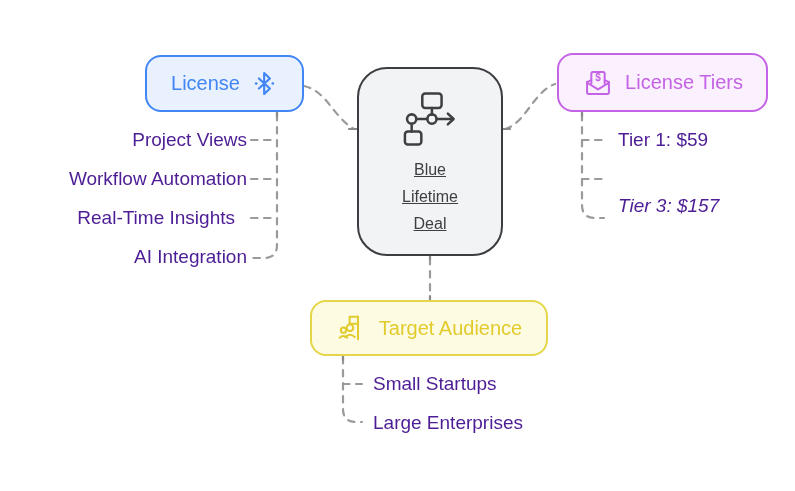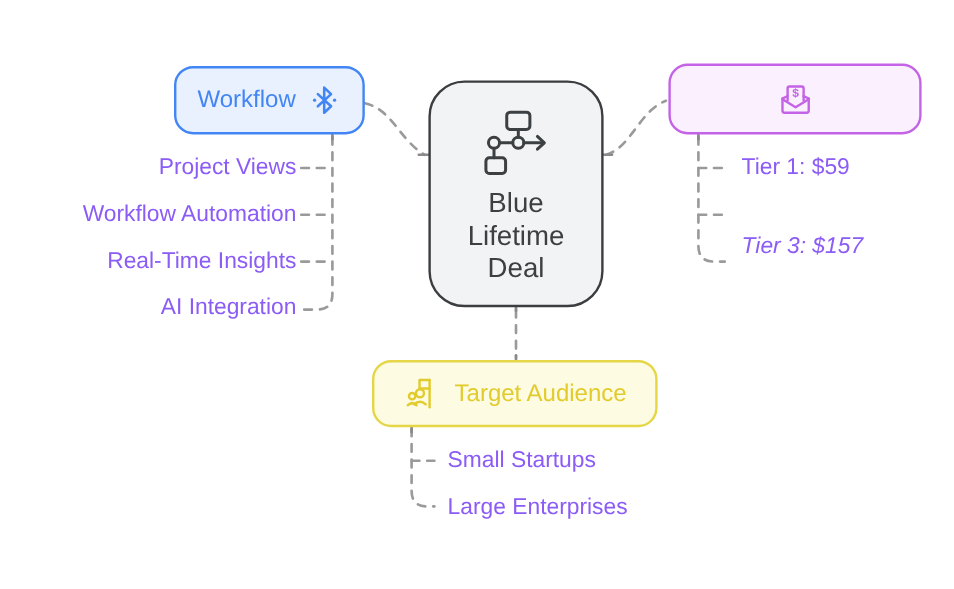--- a/index.html
+++ b/index.html
@@ -18,24 +18,24 @@
   .pill .icon{display:flex;align-items:center;}
   .pill.features{background:#e8f1fd;border:2.5px solid #4285f4;color:#4285f4;}
   .pill.license{background:#fbf0fd;border:2.5px solid #c563e6;color:#c563e6;}
   .pill.target{background:#fdfbe2;border:2.5px solid #e5d647;color:#e2cb2d;}
 
   .center-node{
     position:absolute;box-sizing:border-box;background:#f2f3f4;border:2.5px solid #3b3d40;
     border-radius:30px;display:flex;flex-direction:column;align-items:center;
     padding-top:22px;color:#3c4043;
   }
-  .center-text{margin-top:9px;font-size:23px;line-height:27px;text-align:center;}
+  .center-text{margin-top:9px;font-size:16px;line-height:27px;text-align:center;text-decoration:underline;}
 
   .leaf{
-    position:absolute;font-size:19px;line-height:26px;color:#8b5cf6;white-space:nowrap;
+    position:absolute;font-size:19px;line-height:26px;color:#4c1d95;white-space:nowrap;
   }
   .icon svg{display:block;}
 </style>
 </head>
 <body>
 
 <div id="canvas">
 
   <svg id="wires" viewBox="0 0 795 491" xmlns="http://www.w3.org/2000/svg">
     <path class="wire" d="M 304 86 C 327 91 333 117 354 129"></path>
@@ -78,59 +78,60 @@
       </svg>
     </span>
     <div class="center-text">
       <div>Blue</div>
       <div>Lifetime</div>
       <div>Deal</div>
     </div>
   </div>
 
   <div class="pill features" style="left:145px;top:55px;width:159px;height:57px;">
-    <span>Workflow</span>
+    <span>License</span>
     <span class="icon">
       <svg width="27" height="27" viewBox="0 0 24 24" fill="none" stroke="currentColor" stroke-width="1.9" stroke-linecap="round" stroke-linejoin="round">
         <path d="M7 7.5 L16.8 16.5 L11.7 21.3 L11.7 2.7 L16.8 7.5 L7 16.5"></path>
         <circle cx="4.6" cy="12" r="1.2" fill="currentColor" stroke="none"></circle>
         <circle cx="19.4" cy="12" r="1.2" fill="currentColor" stroke="none"></circle>
       </svg>
     </span>
   </div>
 
   <div class="pill license" style="left:557px;top:53px;width:211px;height:59px;">
     <span class="icon">
       <svg width="32" height="32" viewBox="0 0 24 24" fill="none" stroke="currentColor" stroke-width="1.5" stroke-linecap="round" stroke-linejoin="round">
         <path d="M7 12.5 V5 Q7 3.8 8.2 3.8 H15.8 Q17 3.8 17 5 V12.5"></path>
         <path d="M7 9.8 L3.8 11.3 M17 9.8 L20.2 11.3"></path>
         <path d="M3.8 11.3 V19 Q3.8 20.2 5 20.2 H19 Q20.2 20.2 20.2 19 V11.3"></path>
         <path d="M3.8 11.8 L12 16.8 L20.2 11.8"></path>
         <text x="12" y="10.4" text-anchor="middle" font-size="7.5" font-weight="bold" fill="currentColor" stroke="none" font-family="Liberation Sans, sans-serif">$</text>
       </svg>
     </span>
+    <span>License Tiers</span>
   </div>
 
   <div class="pill target" style="left:310px;top:300px;width:238px;height:56px;">
     <span class="icon">
       <svg width="32" height="32" viewBox="0 0 24 24" fill="none" stroke="currentColor" stroke-width="1.5" stroke-linecap="round" stroke-linejoin="round">
         <path d="M16.5 20.5 V3.5"></path>
         <path d="M16.5 3.5 H10.2 V8.8 H16.5"></path>
         <circle cx="10.5" cy="11.8" r="2.5"></circle>
         <path d="M6.9 18.8 Q10.5 15.4 14.1 18.8"></path>
         <circle cx="5.6" cy="13.6" r="2"></circle>
         <path d="M2.8 19.3 Q5.6 16.6 8.4 19.3"></path>
       </svg>
     </span>
     <span>Target Audience</span>
   </div>
 
   <div class="leaf" style="top:127px;right:548px;">Project Views</div>
   <div class="leaf" style="top:166px;right:548px;">Workflow Automation</div>
-  <div class="leaf" style="top:205px;right:548px;text-align:right;">Real-Time Insights</div>
+  <div class="leaf" style="top:205px;right:560px;text-align:right;">Real-Time Insights</div>
   <div class="leaf" style="top:244px;right:548px;">AI Integration</div>
 
   <div class="leaf" style="top:127px;left:618px;">Tier 1: $59</div>
   <div class="leaf" style="top:193px;left:618px;font-style:italic;">Tier 3: $157</div>
 
   <div class="leaf" style="top:410px;left:373px;">Large Enterprises</div>
   <div class="leaf" style="top:371px;left:373px;">Small Startups</div>
 
 </div>
 

